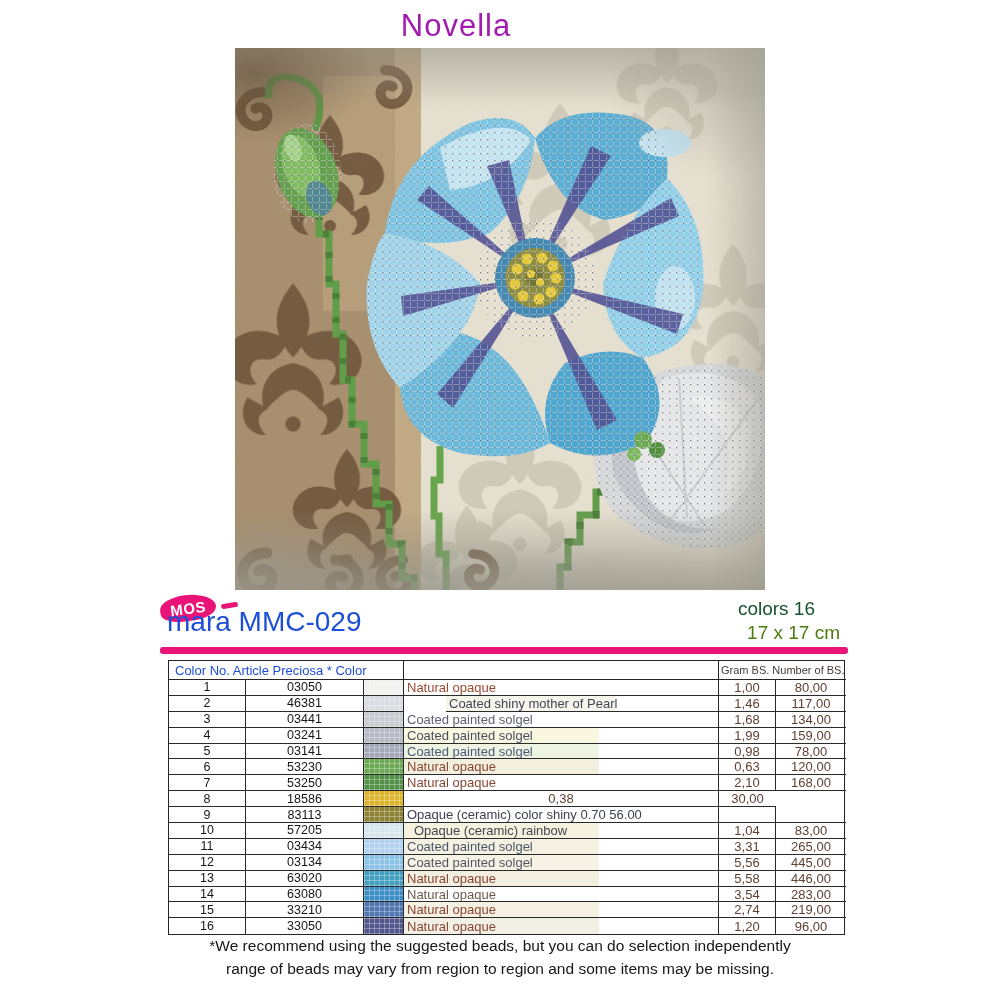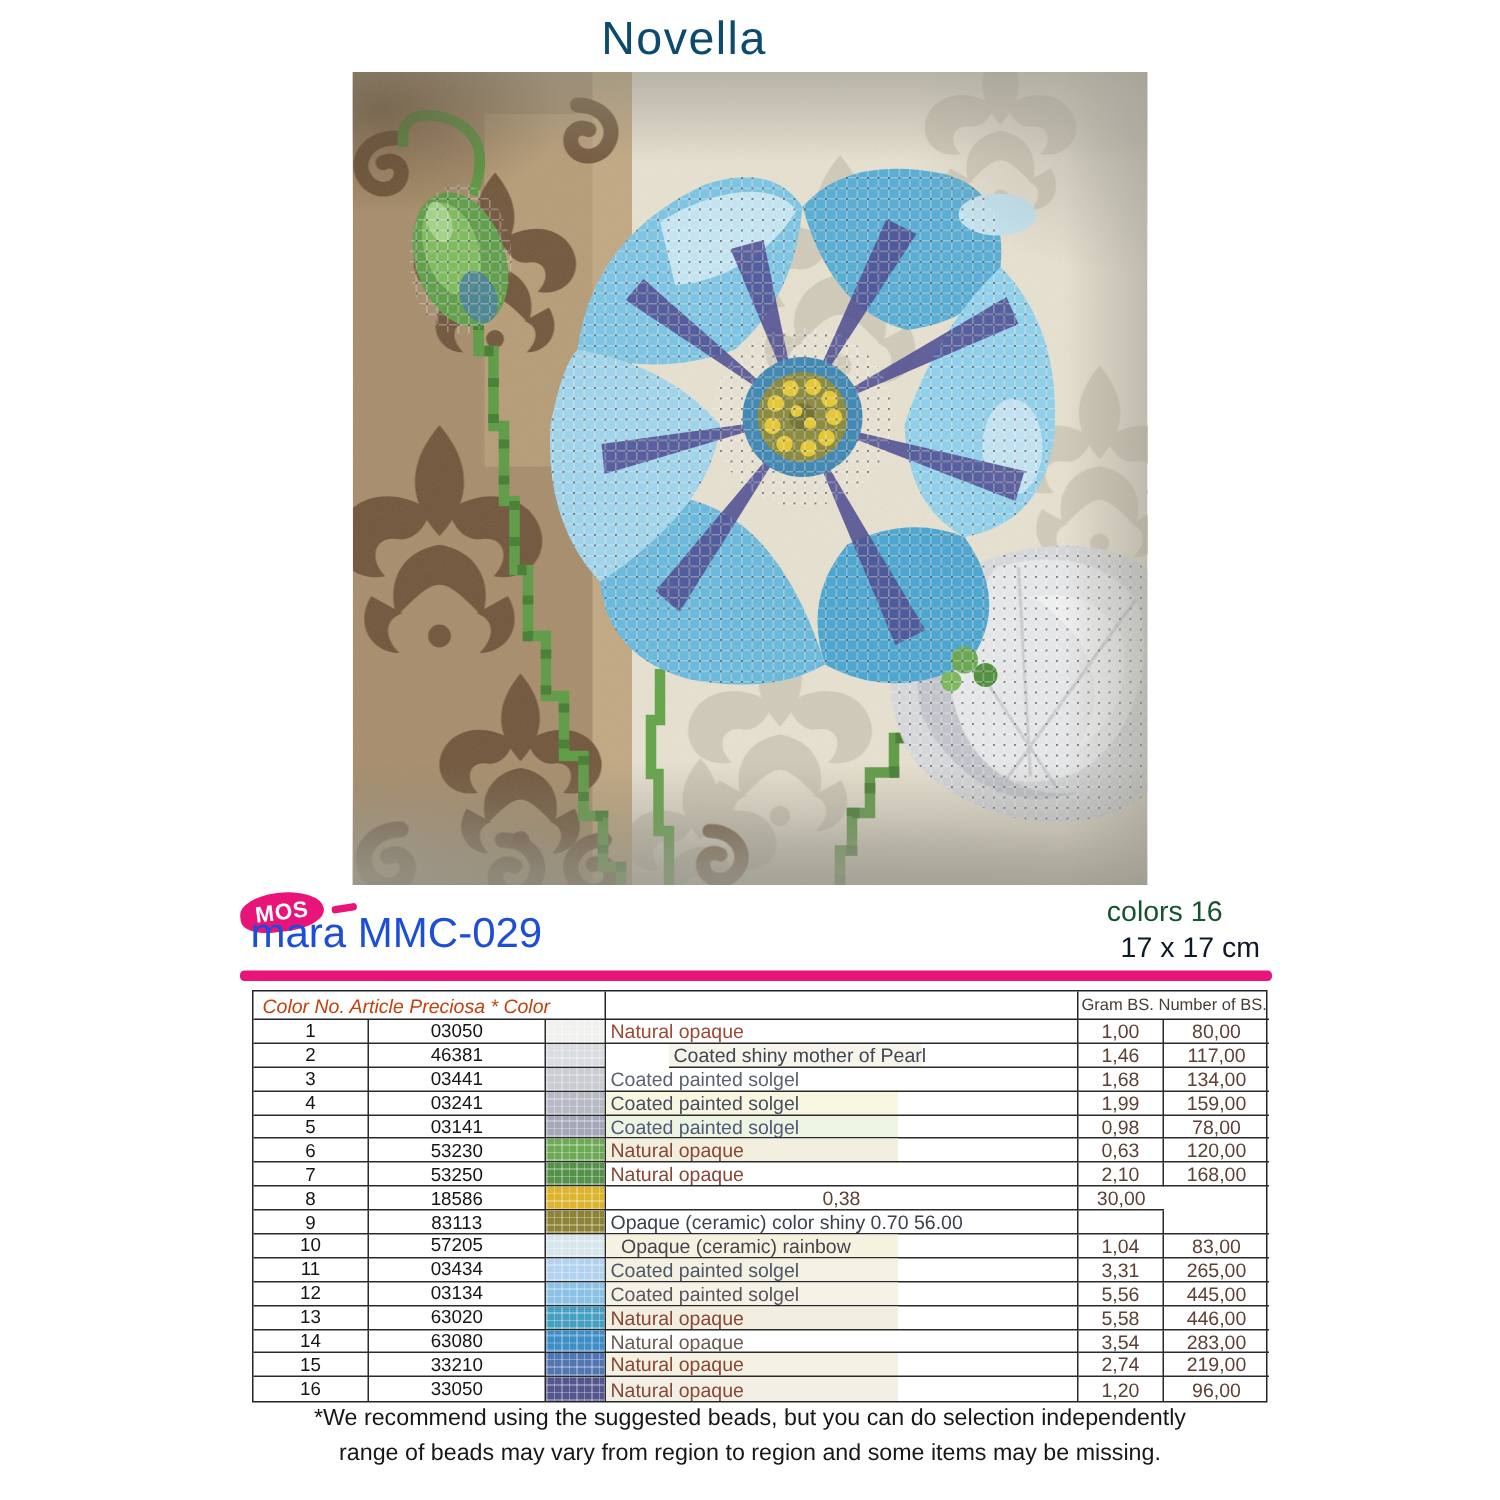--- a/index.html
+++ b/index.html
@@ -1,38 +1,38 @@
 <!DOCTYPE html>
 <html><head>
 <meta charset="utf-8">
 <style>
   html,body{margin:0;padding:0;}
   body{width:1000px;height:1000px;background:#ffffff;position:relative;
        font-family:"Liberation Sans",sans-serif;color:#111;overflow:hidden;}
   .abs{position:absolute;}
   
-  .title{top:8px;left:0;width:912px;text-align:center;font-size:31px;letter-spacing:1px;color:#0c4a6e;}
+  .title{top:8px;left:0;width:912px;text-align:center;font-size:31px;letter-spacing:1px;color:#a21caf;}
   
   .pattern{left:235px;top:48px;width:530px;height:542px;}
   
   .logo{left:160px;top:595px;width:56px;height:26px;border-radius:58% 66% 55% 48%;
         transform:rotate(-7deg);display:flex;align-items:center;justify-content:center;z-index:1;}
   .logo span{color:#fff;font-size:15px;font-weight:bold;letter-spacing:.5px;}
   .logo-dash{left:221px;top:603px;width:17px;height:5px;border-radius:3px;transform:rotate(-9deg);}
   .product-code{left:167px;top:606px;font-size:28px;color:#1d4ed8;z-index:2;}
   .colors-label{left:660px;top:598px;width:155px;text-align:right;font-size:19px;color:#14532d;}
-  .size-label{left:660px;top:622px;width:180px;text-align:right;font-size:19px;color:#0f172a;}
+  .size-label{left:660px;top:622px;width:180px;text-align:right;font-size:19px;color:#4d7c0f;}
   .accent-bar{left:160px;top:647px;width:688px;height:7px;border-radius:3px;}
   
   .table{left:168px;top:660px;width:677px;border:1px solid #242424;background:#fff;box-sizing:border-box;}
   .table *{box-sizing:border-box;}
   .thead{display:grid;grid-template-columns:235px 315px 127px;}
   .hcell{height:19px;border-right:1px solid #242424;border-bottom:1px solid #242424;
          display:flex;align-items:center;font-size:13px;color:#35322e;overflow:hidden;white-space:nowrap;}
-  .hcell.h0{padding-left:6px;color:#c2410c;font-style:italic;}
+  .hcell.h0{padding-left:6px;color:#1d4ed8;}
   .hcell.h2{font-size:11px;border-right:none;padding-left:2px;color:#473b33;}
   .trow{display:grid;grid-template-columns:77px 118px 40px 315px 57px 70px;height:15.9px;}
   .tcell{height:100%;border-right:1px solid #2a2a2a;border-bottom:1px solid #2a2a2a;
          display:flex;align-items:center;justify-content:center;font-size:12.5px;color:#161616;
          overflow:hidden;white-space:nowrap;}
   .trow:last-child .tcell{border-bottom:none;}
   .tcell.c3{justify-content:flex-start;padding-left:3px;font-size:13px;}
   .tcell.c4,.tcell.c5{font-size:13px;color:#5e4134;}
   .tcell.c5{border-right:none;}
   .tcell.c2{padding:0;}

